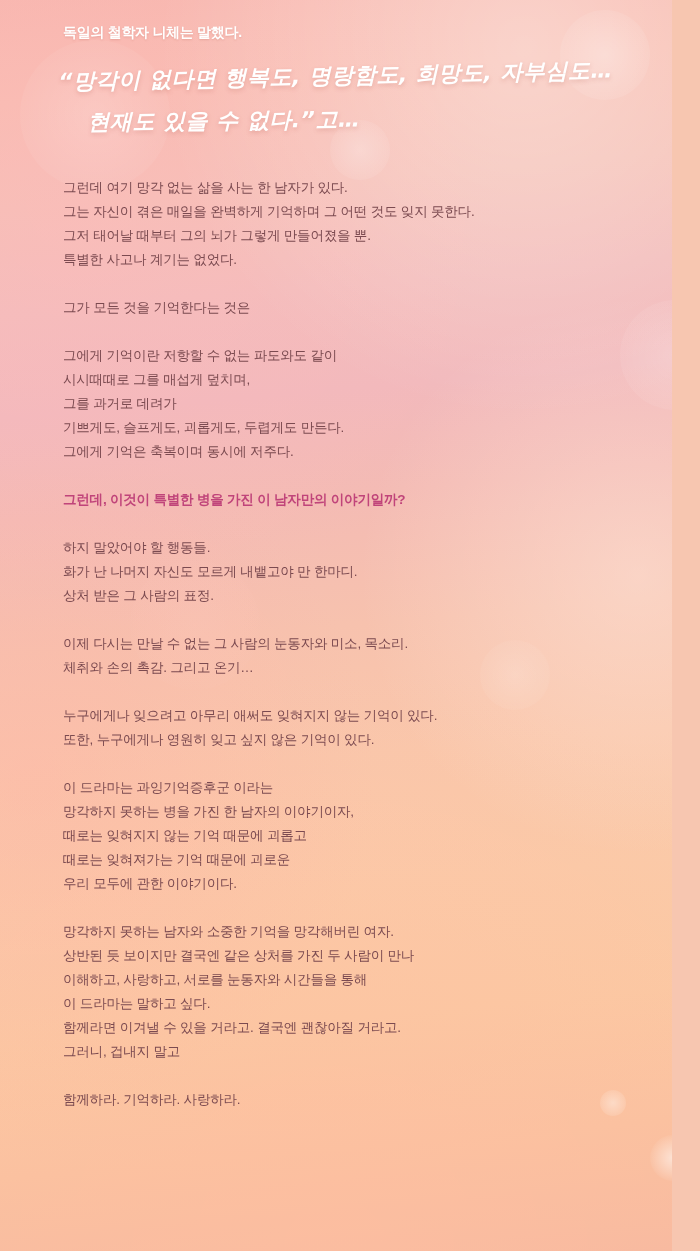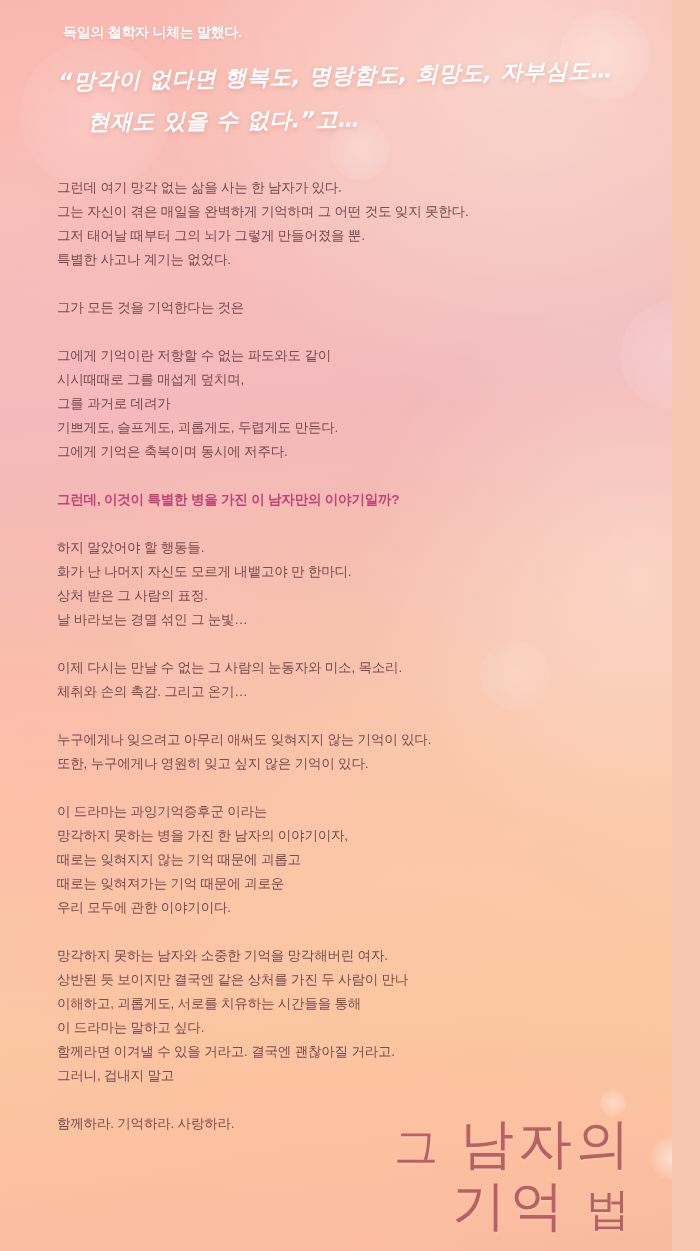--- a/index.html
+++ b/index.html
@@ -83,21 +83,21 @@
     transform-origin: left top;
   }
   .quote .l2 {
     display: block;
     margin-left: 28px;
     transform: rotate(0.6deg);
   }
 
   .body-text {
     position: absolute;
-    left: 57px;
+    left: 63px;
     top: 176px;
     width: 590px;
     color: #7b4a50;
     font-size: 13.5px;
     line-height: 24px;
     letter-spacing: -0.2px;
   }
   .body-text p {
     margin: 0 0 24px 0;
   }
@@ -177,21 +177,20 @@
     </p>
 
     <p class="highlight">
       <span class="line">그런데, 이것이 특별한 병을 가진 이 남자만의 이야기일까?</span>
     </p>
 
     <p>
       <span class="line">하지 말았어야 할 행동들.</span>
       <span class="line">화가 난 나머지 자신도 모르게 내뱉고야 만 한마디.</span>
       <span class="line">상처 받은 그 사람의 표정.</span>
-      <span class="line">날 바라보는 경멸 섞인 그 눈빛…</span>
     </p>
 
     <p>
       <span class="line">이제 다시는 만날 수 없는 그 사람의 눈동자와 미소, 목소리.</span>
       <span class="line">체취와 손의 촉감. 그리고 온기…</span>
     </p>
 
     <p>
       <span class="line">누구에게나 잊으려고 아무리 애써도 잊혀지지 않는 기억이 있다.</span>
       <span class="line">또한, 누구에게나 영원히 잊고 싶지 않은 기억이 있다.</span>
@@ -201,36 +200,26 @@
       <span class="line">이 드라마는 과잉기억증후군 이라는</span>
       <span class="line">망각하지 못하는 병을 가진 한 남자의 이야기이자,</span>
       <span class="line">때로는 잊혀지지 않는 기억 때문에 괴롭고</span>
       <span class="line">때로는 잊혀져가는 기억 때문에 괴로운</span>
       <span class="line">우리 모두에 관한 이야기이다.</span>
     </p>
 
     <p>
       <span class="line">망각하지 못하는 남자와 소중한 기억을 망각해버린 여자.</span>
       <span class="line">상반된 듯 보이지만 결국엔 같은 상처를 가진 두 사람이 만나</span>
-      <span class="line">이해하고, 괴롭게도, 서로를 치유하는 시간들을 통해</span>
+      <span class="line">이해하고, 사랑하고, 서로를 눈동자와 시간들을 통해</span>
       <span class="line">이 드라마는 말하고 싶다.</span>
       <span class="line">함께라면 이겨낼 수 있을 거라고. 결국엔 괜찮아질 거라고.</span>
       <span class="line">그러니, 겁내지 말고</span>
     </p>
 
     <p>
       <span class="line">함께하라. 기억하라. 사랑하라.</span>
     </p>
 
   </div>
 
-  <div class="logo">
-    <span class="logo-line1">
-      <span>그</span>
-      <span class="big">남자의</span>
-    </span>
-    <span class="logo-line2">
-      <span class="big">기억</span>
-      <span>법</span>
-    </span>
-  </div>
 
 </div>
 
 </body></html>

